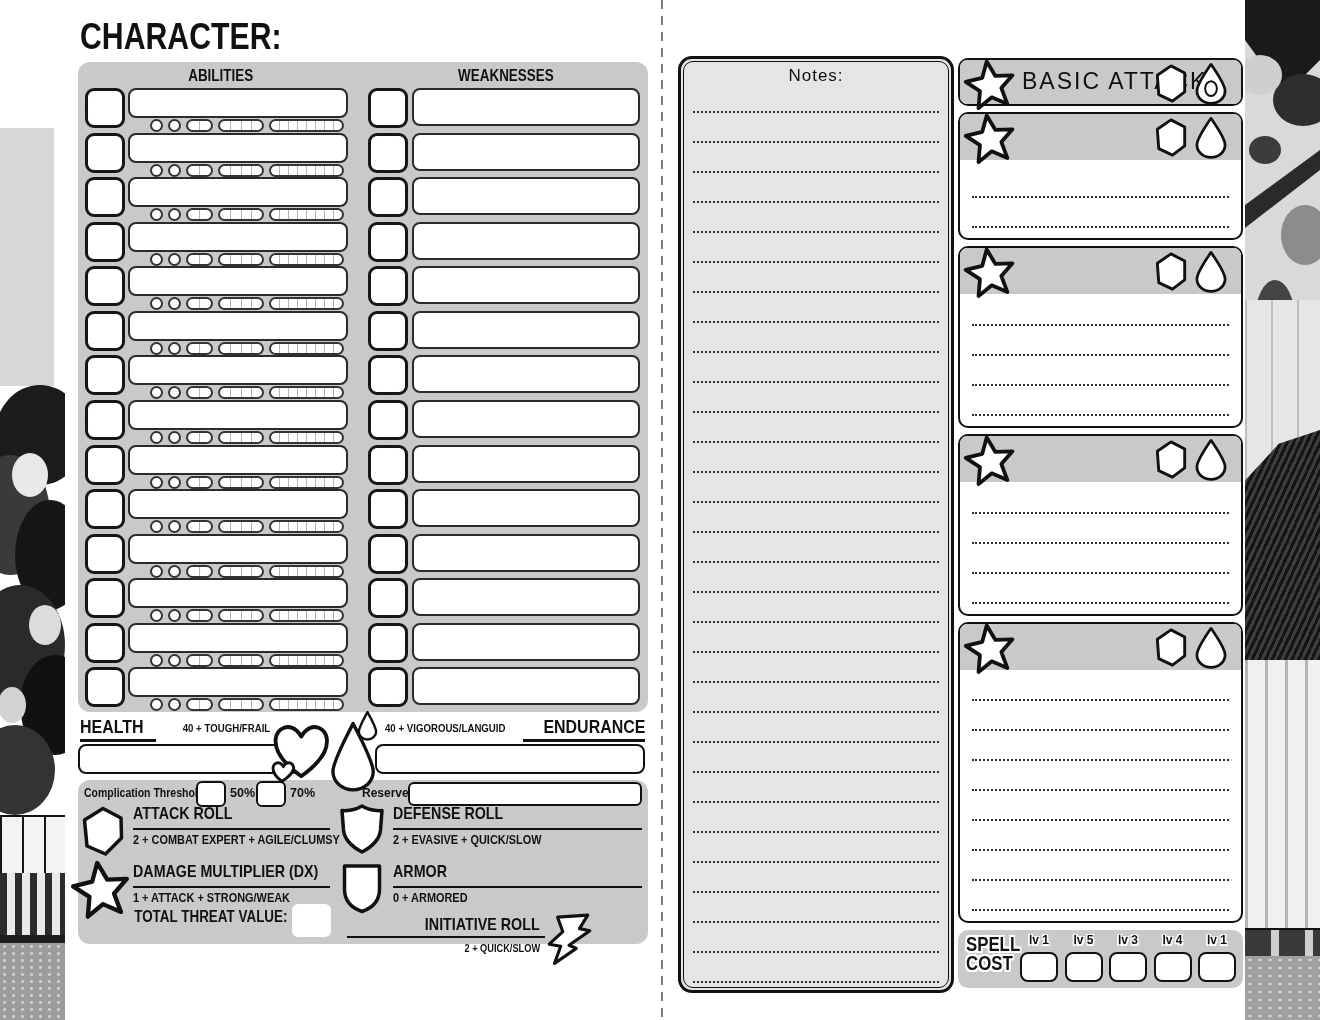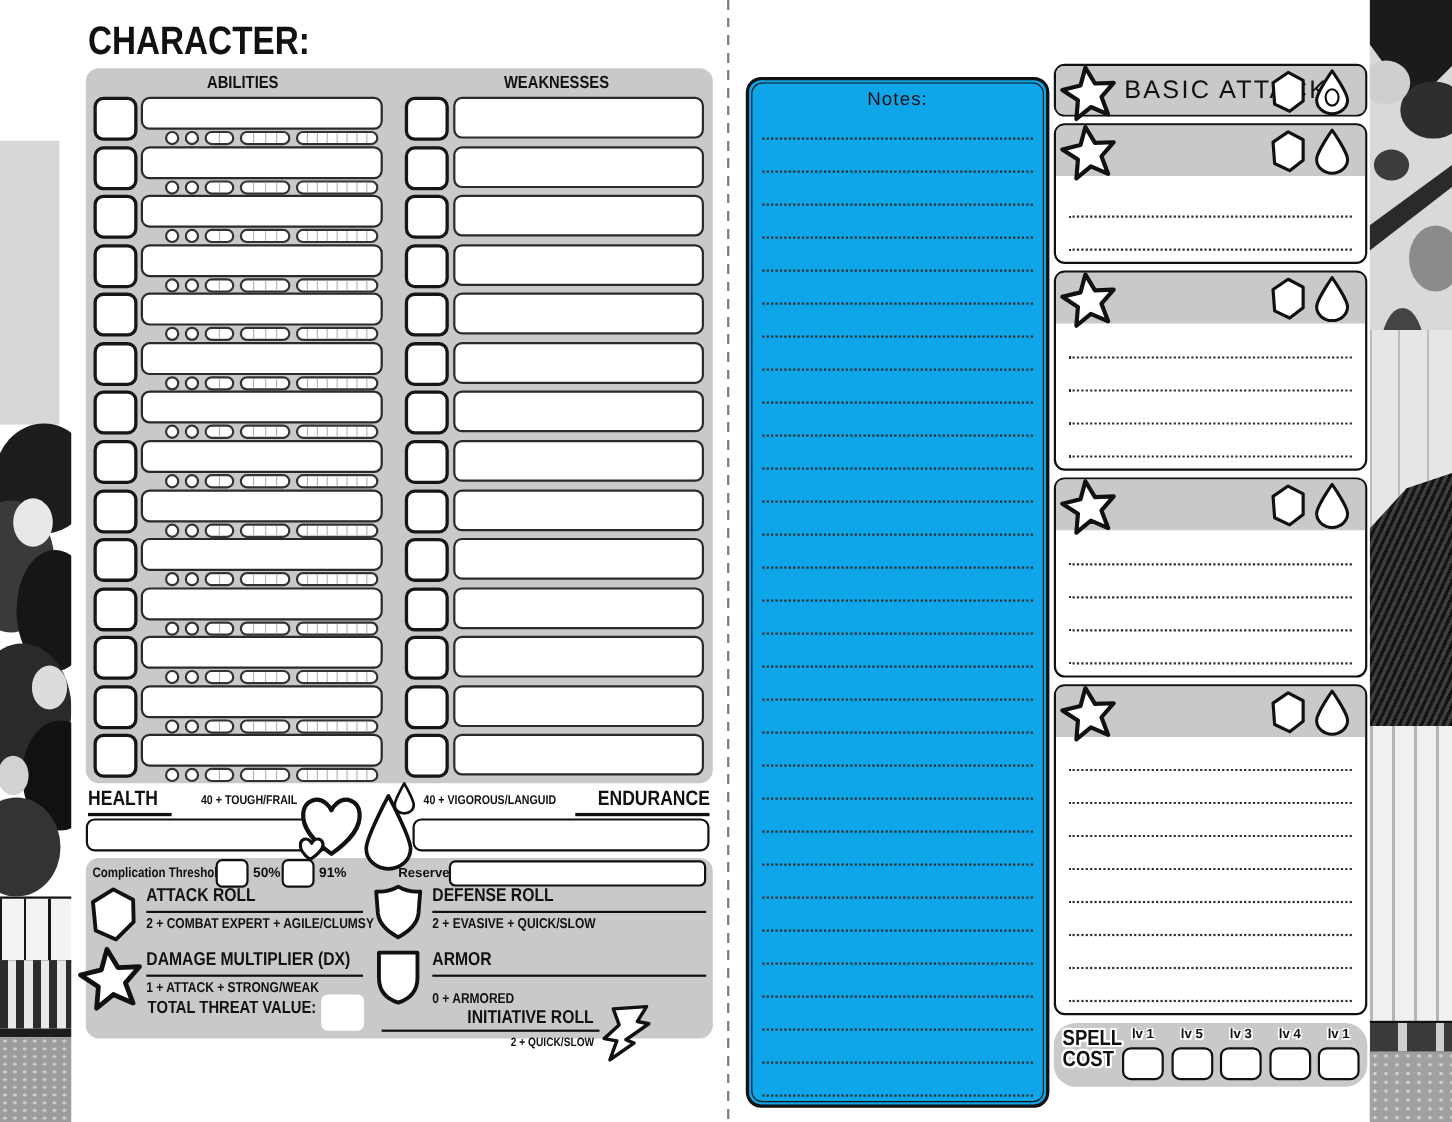--- a/index.html
+++ b/index.html
@@ -86,36 +86,36 @@
   .star-dx-icon{left:-8px;top:76px;width:62px;height:68px;}
   .armor-icon{left:259px;top:78px;width:50px;height:60px;}
   .threat-lbl{left:0px;top:128px;width:210px;text-align:right;font-size:16px;font-weight:bold;}
   .threat-box{position:absolute;left:214px;top:124px;width:39px;height:33px;background:#fff;border-radius:6px;}
   .init-rule{left:282px;top:936px;width:198px;border-top:2.5px solid #111;height:0;}
   .init-title{left:280px;top:915px;width:195px;text-align:right;font-size:17px;font-weight:bold;}
   .init-form{left:300px;top:942px;width:175px;text-align:right;font-size:11px;font-weight:bold;}
   .bolt-icon{left:477px;top:904px;width:52px;height:70px;}
   
   .sp-title{right:6px;top:24px;font-size:26px;font-weight:bold;text-align:right;}
-  .notes-panel{left:10px;top:70px;width:276px;height:937px;border:3px solid #111;border-radius:14px;box-sizing:border-box;background:#0ea5e9;}
+  .notes-panel{left:10px;top:56px;width:276px;height:937px;border:3px solid #111;border-radius:14px;box-sizing:border-box;background:#e5e5e5;}
   .notes-panel::before{content:"";position:absolute;left:2px;right:2px;top:2px;bottom:2px;border:1.5px solid #111;border-radius:10px;}
   .notes-lbl{position:absolute;left:0;top:7px;width:100%;text-align:center;font-size:17px;letter-spacing:1px;}
   .note-line{position:absolute;left:12px;right:12px;height:0;border-bottom:2.5px dotted #2e2e2e;}
   .card{position:absolute;left:290px;width:285px;background:#fff;border:2.5px solid #111;border-radius:10px;box-sizing:border-box;}
   .card-head{position:absolute;left:0;right:0;top:0;height:46px;background:#c9c9c9;border-radius:7px 7px 0 0;}
   .card.header-only .card-head{height:100%;border-radius:7px;}
   .card-star{position:absolute;left:3px;top:-3px;width:54px;height:56px;}
   .card-hex{position:absolute;right:52px;top:3px;width:36px;height:41px;}
   .card-drop{position:absolute;right:10px;top:2px;width:40px;height:43px;}
   .zero-mark{display:none;}
   .has-zero .zero-mark{display:inline;}
   .card-name{position:absolute;left:62px;top:8px;font-size:23px;letter-spacing:2px;white-space:nowrap;}
   .card-body{position:absolute;left:0;right:0;top:46px;bottom:0;}
   .card-line{position:absolute;left:12px;right:12px;height:0;border-bottom:2.5px dotted #2e2e2e;}
-  .spell-panel{left:290px;top:930px;width:285px;height:58px;background:#c9c9c9;border-radius:20px;}
+  .spell-panel{left:290px;top:930px;width:285px;height:58px;background:#c9c9c9;border-radius:10px;}
   .spell-lbl{position:absolute;left:8px;top:5px;font-size:20px;font-weight:bold;line-height:.95;
      text-shadow:-2px -2px 0 #fff,2px -2px 0 #fff,-2px 2px 0 #fff,2px 2px 0 #fff,0 2px 0 #fff,0 -2px 0 #fff,2px 0 0 #fff,-2px 0 0 #fff;}
   .spell-slot{position:absolute;top:0;width:38px;height:58px;}
   .lv-lbl{position:absolute;left:0;top:3px;width:100%;text-align:center;font-size:12px;font-weight:bold;
      text-shadow:-1.5px -1.5px 0 #fff,1.5px -1.5px 0 #fff,-1.5px 1.5px 0 #fff,1.5px 1.5px 0 #fff;}
   .spell-box{position:absolute;left:0;top:22px;width:38px;height:30px;background:#fff;border:2.5px solid #111;border-radius:8px;box-sizing:border-box;}
   svg{display:block;}
 </style>
 </head>
 <body>
@@ -666,21 +666,21 @@
     <svg class="abs bigdrop-icon" viewBox="0 0 100 170">
       <path d="M46 30 C46 30 88 108 88 130 A42 38 0 1 1 4 130 C4 108 46 30 46 30 Z" fill="#fff" stroke="#111" stroke-width="7" stroke-linejoin="round"></path>
       <path d="M76 6 C76 6 94 38 94 47 A18 16 0 1 1 58 47 C58 38 76 6 76 6 Z" fill="#fff" stroke="#111" stroke-width="5" stroke-linejoin="round"></path>
     </svg>
 
     <div class="abs combat-panel">
       <div class="cp-lbl comp-lbl"><span class="cx-l">Complication Thresholds:</span></div>
       <div class="comp-box cb1"></div>
       <div class="pct p50"><span>50%</span></div>
       <div class="comp-box cb2"></div>
-      <div class="pct p25"><span>91%</span></div>
+      <div class="pct p25"><span>70%</span></div>
       <div class="cp-lbl res-lbl"><span>Reserve:</span></div>
       <div class="res-fld"></div>
 
       <svg class="abs hex-icon" viewBox="0 0 100 100">
         <path d="M50 5 L86 24 L87 64 L55 96 L18 80 L13 28 Z" fill="#fff" stroke="#111" stroke-width="7" stroke-linejoin="round"></path>
       </svg>
       <div class="sec-title" style="left:55px;top:24px"><span class="cx-l">ATTACK ROLL</span></div>
       <div class="sec-rule" style="left:55px;top:48px;width:197px"></div>
       <div class="sec-form" style="left:55px;top:52px"><span class="cx-l">2 + COMBAT EXPERT + AGILE/CLUMSY</span></div>
 
@@ -696,21 +696,21 @@
       </svg>
       <div class="sec-title" style="left:55px;top:82px"><span class="cx-l">DAMAGE MULTIPLIER (DX)</span></div>
       <div class="sec-rule" style="left:55px;top:106px;width:197px"></div>
       <div class="sec-form" style="left:55px;top:110px"><span class="cx-l">1 + ATTACK + STRONG/WEAK</span></div>
 
       <svg class="abs armor-icon" viewBox="0 0 100 100">
         <path d="M15 6 L85 6 L85 52 C85 78 68 91 50 97 C32 91 15 78 15 52 Z" fill="#fff" stroke="#111" stroke-width="7" stroke-linejoin="round"></path>
       </svg>
       <div class="sec-title" style="left:315px;top:82px"><span class="cx-l">ARMOR</span></div>
       <div class="sec-rule" style="left:315px;top:106px;width:249px"></div>
-      <div class="sec-form" style="left:315px;top:120px"><span class="cx-l">0 + ARMORED</span></div>
+      <div class="sec-form" style="left:315px;top:110px"><span class="cx-l">0 + ARMORED</span></div>
 
       <div class="cp-lbl threat-lbl"><span class="cx-r">TOTAL THREAT VALUE:</span></div>
       <div class="threat-box"></div>
     </div>
 
     <div class="abs init-title"><span class="cx-r">INITIATIVE ROLL</span></div>
     <div class="abs init-rule"></div>
     <div class="abs init-form"><span class="cx-r">2 + QUICK/SLOW</span></div>
     <svg class="abs bolt-icon" viewBox="0 0 100 100">
       <path d="M30 8 L88 4 L72 30 L92 34 L52 62 L66 68 L24 97 L36 64 L14 60 L40 36 Z" fill="#fff" stroke="#111" stroke-width="6" stroke-linejoin="round"></path>

